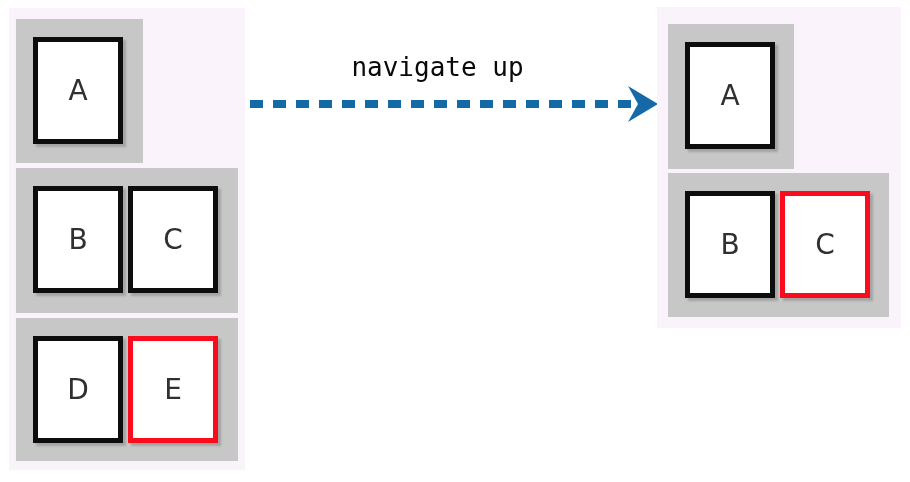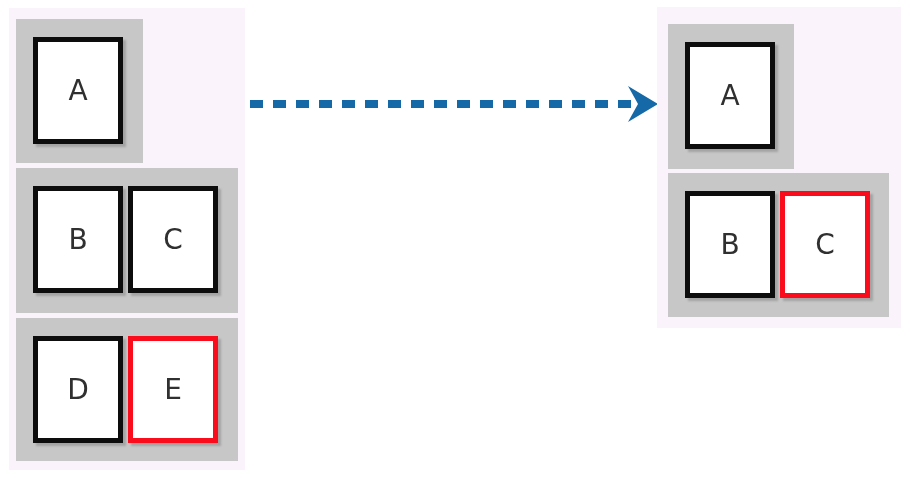--- a/index.html
+++ b/index.html
@@ -82,20 +82,21 @@
     <div class="group g-before-bc">
       <div class="pane slot-1">B</div>
       <div class="pane slot-2">C</div>
     </div>
     <div class="group g-before-de">
       <div class="pane slot-1">D</div>
       <div class="pane slot-2 selected">E</div>
     </div>
   </div>
 
+  <div class="arrow-label">navigate up</div>
   <svg class="arrow-svg" viewBox="0 0 416 40" xmlns="http://www.w3.org/2000/svg">
     <line x1="4" y1="20" x2="386" y2="20" stroke="var(--arrow-blue, #1569a7)" stroke-width="8" stroke-dasharray="13 10"></line>
     <polygon points="382,2 412,20 382,38 392,20" fill="var(--arrow-blue, #1569a7)"></polygon>
   </svg>
 
   <div class="panel panel-right">
     <div class="group g-after-a">
       <div class="pane slot-1">A</div>
     </div>
     <div class="group g-after-bc">

